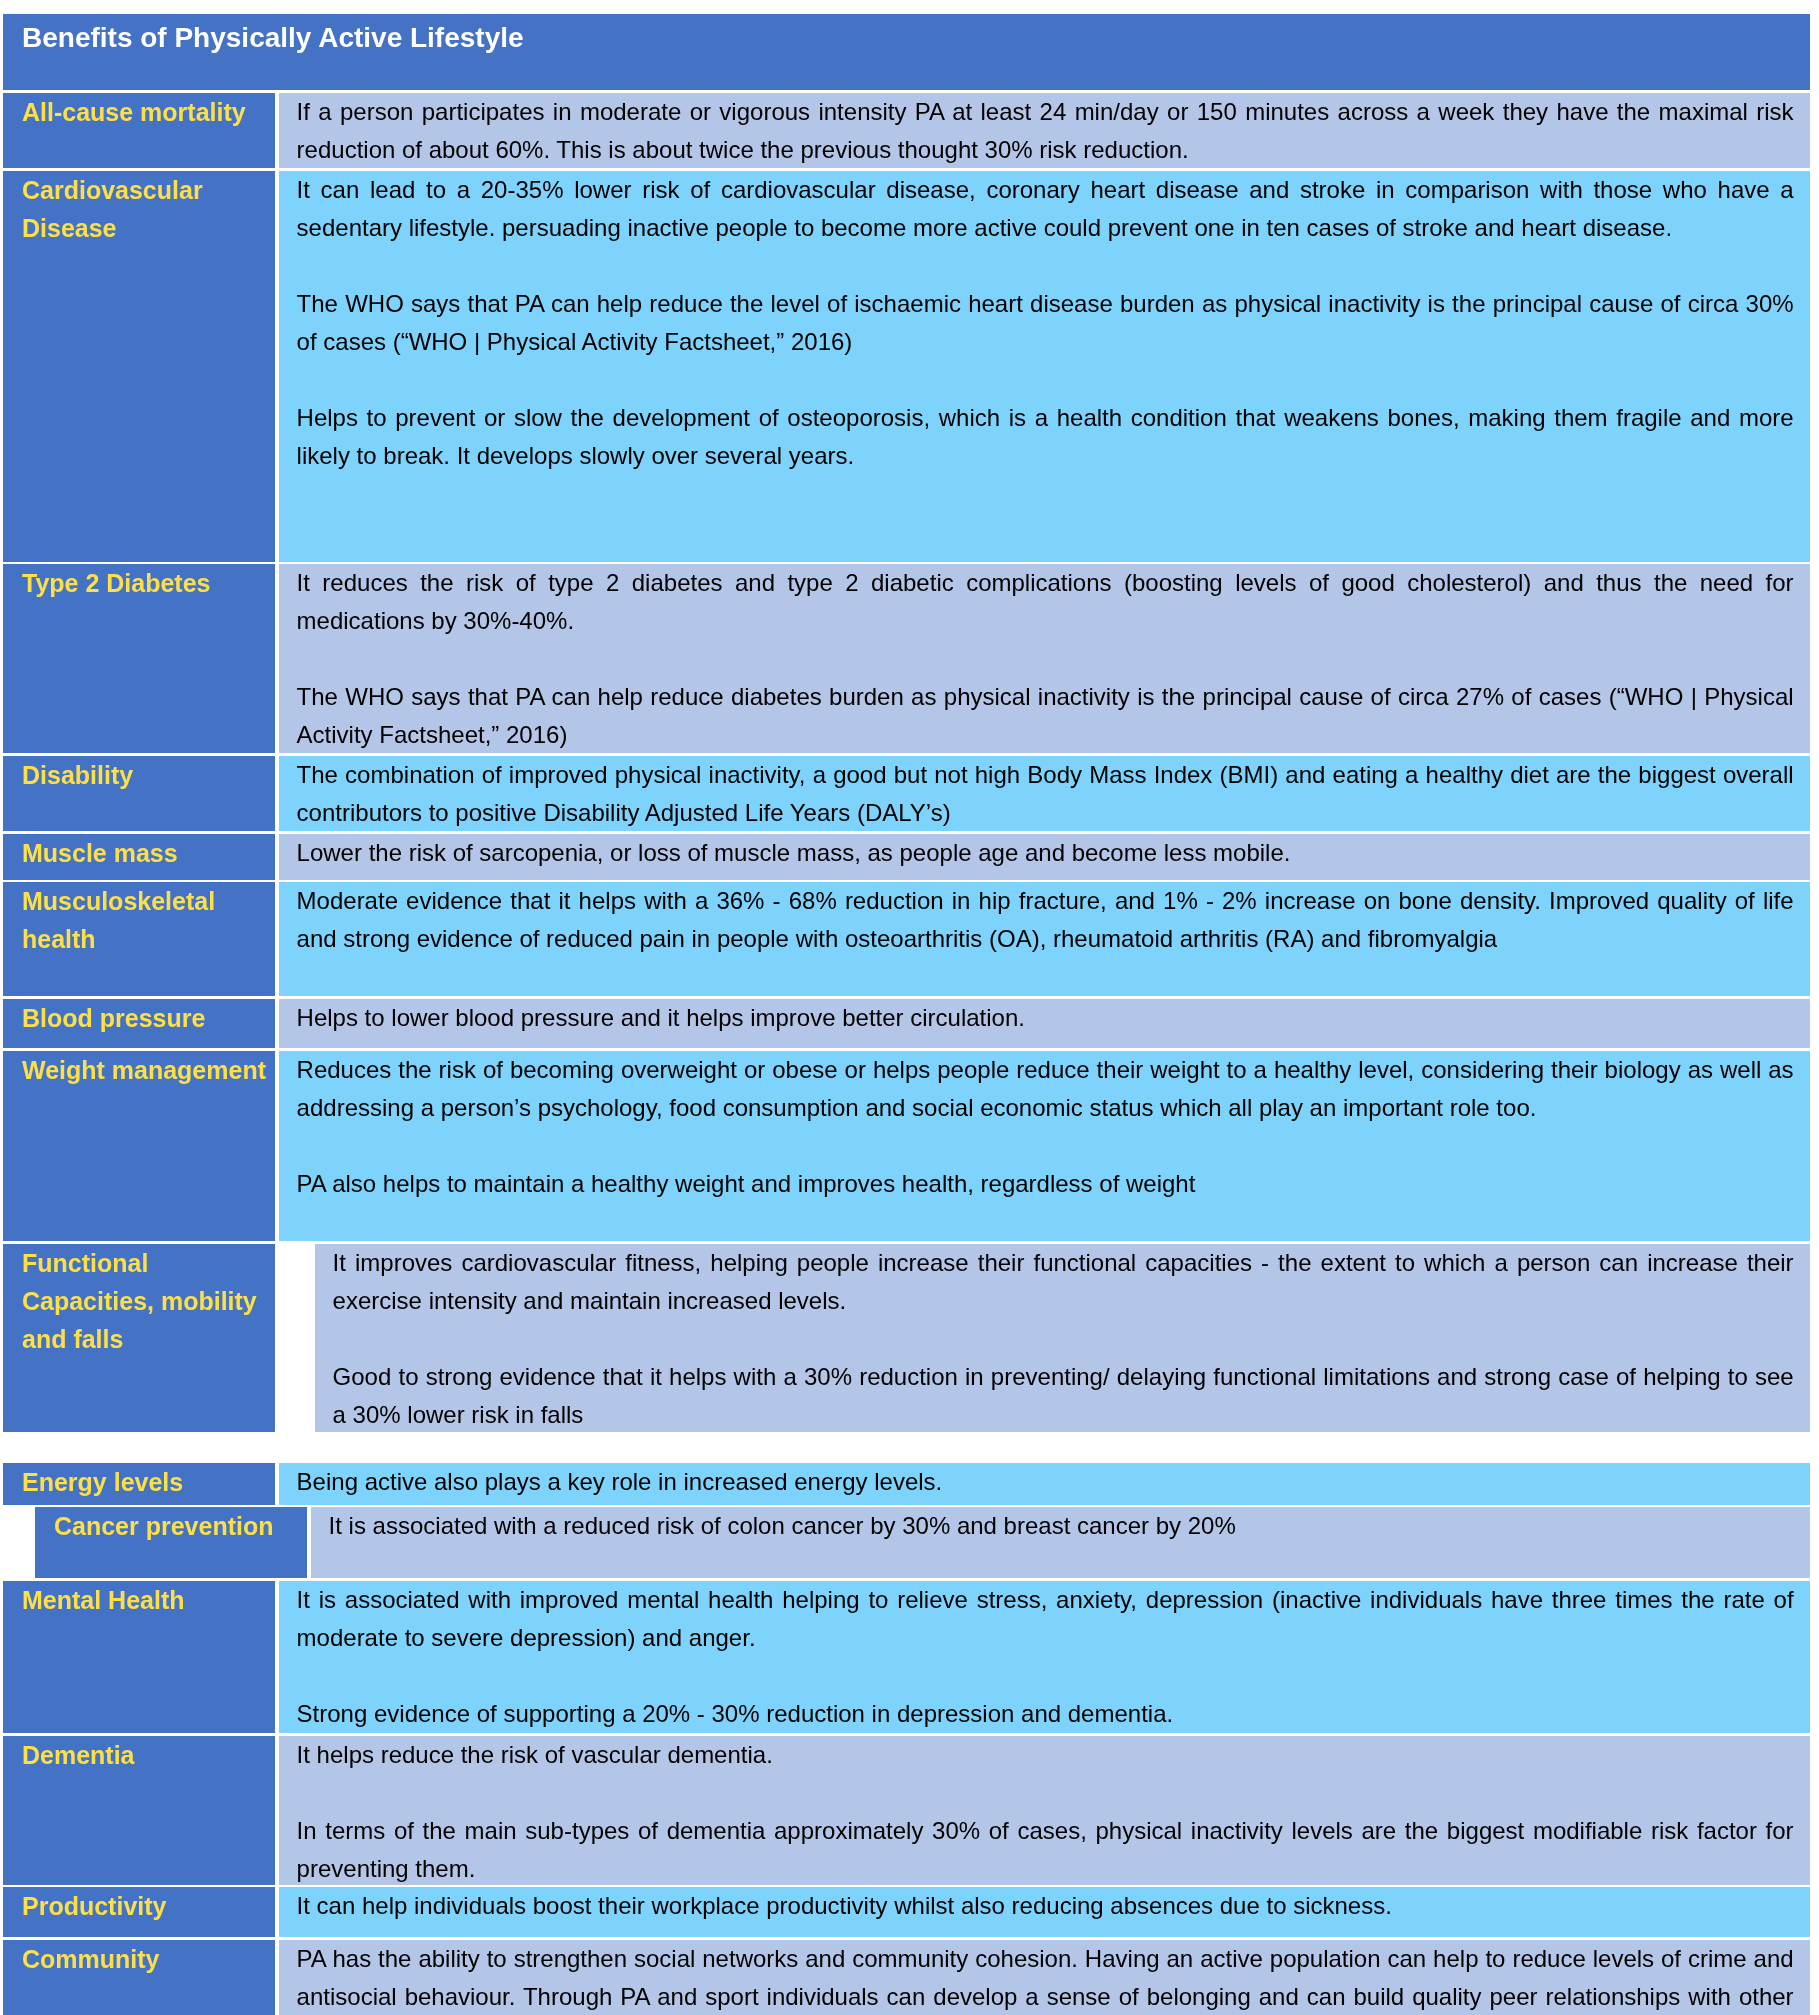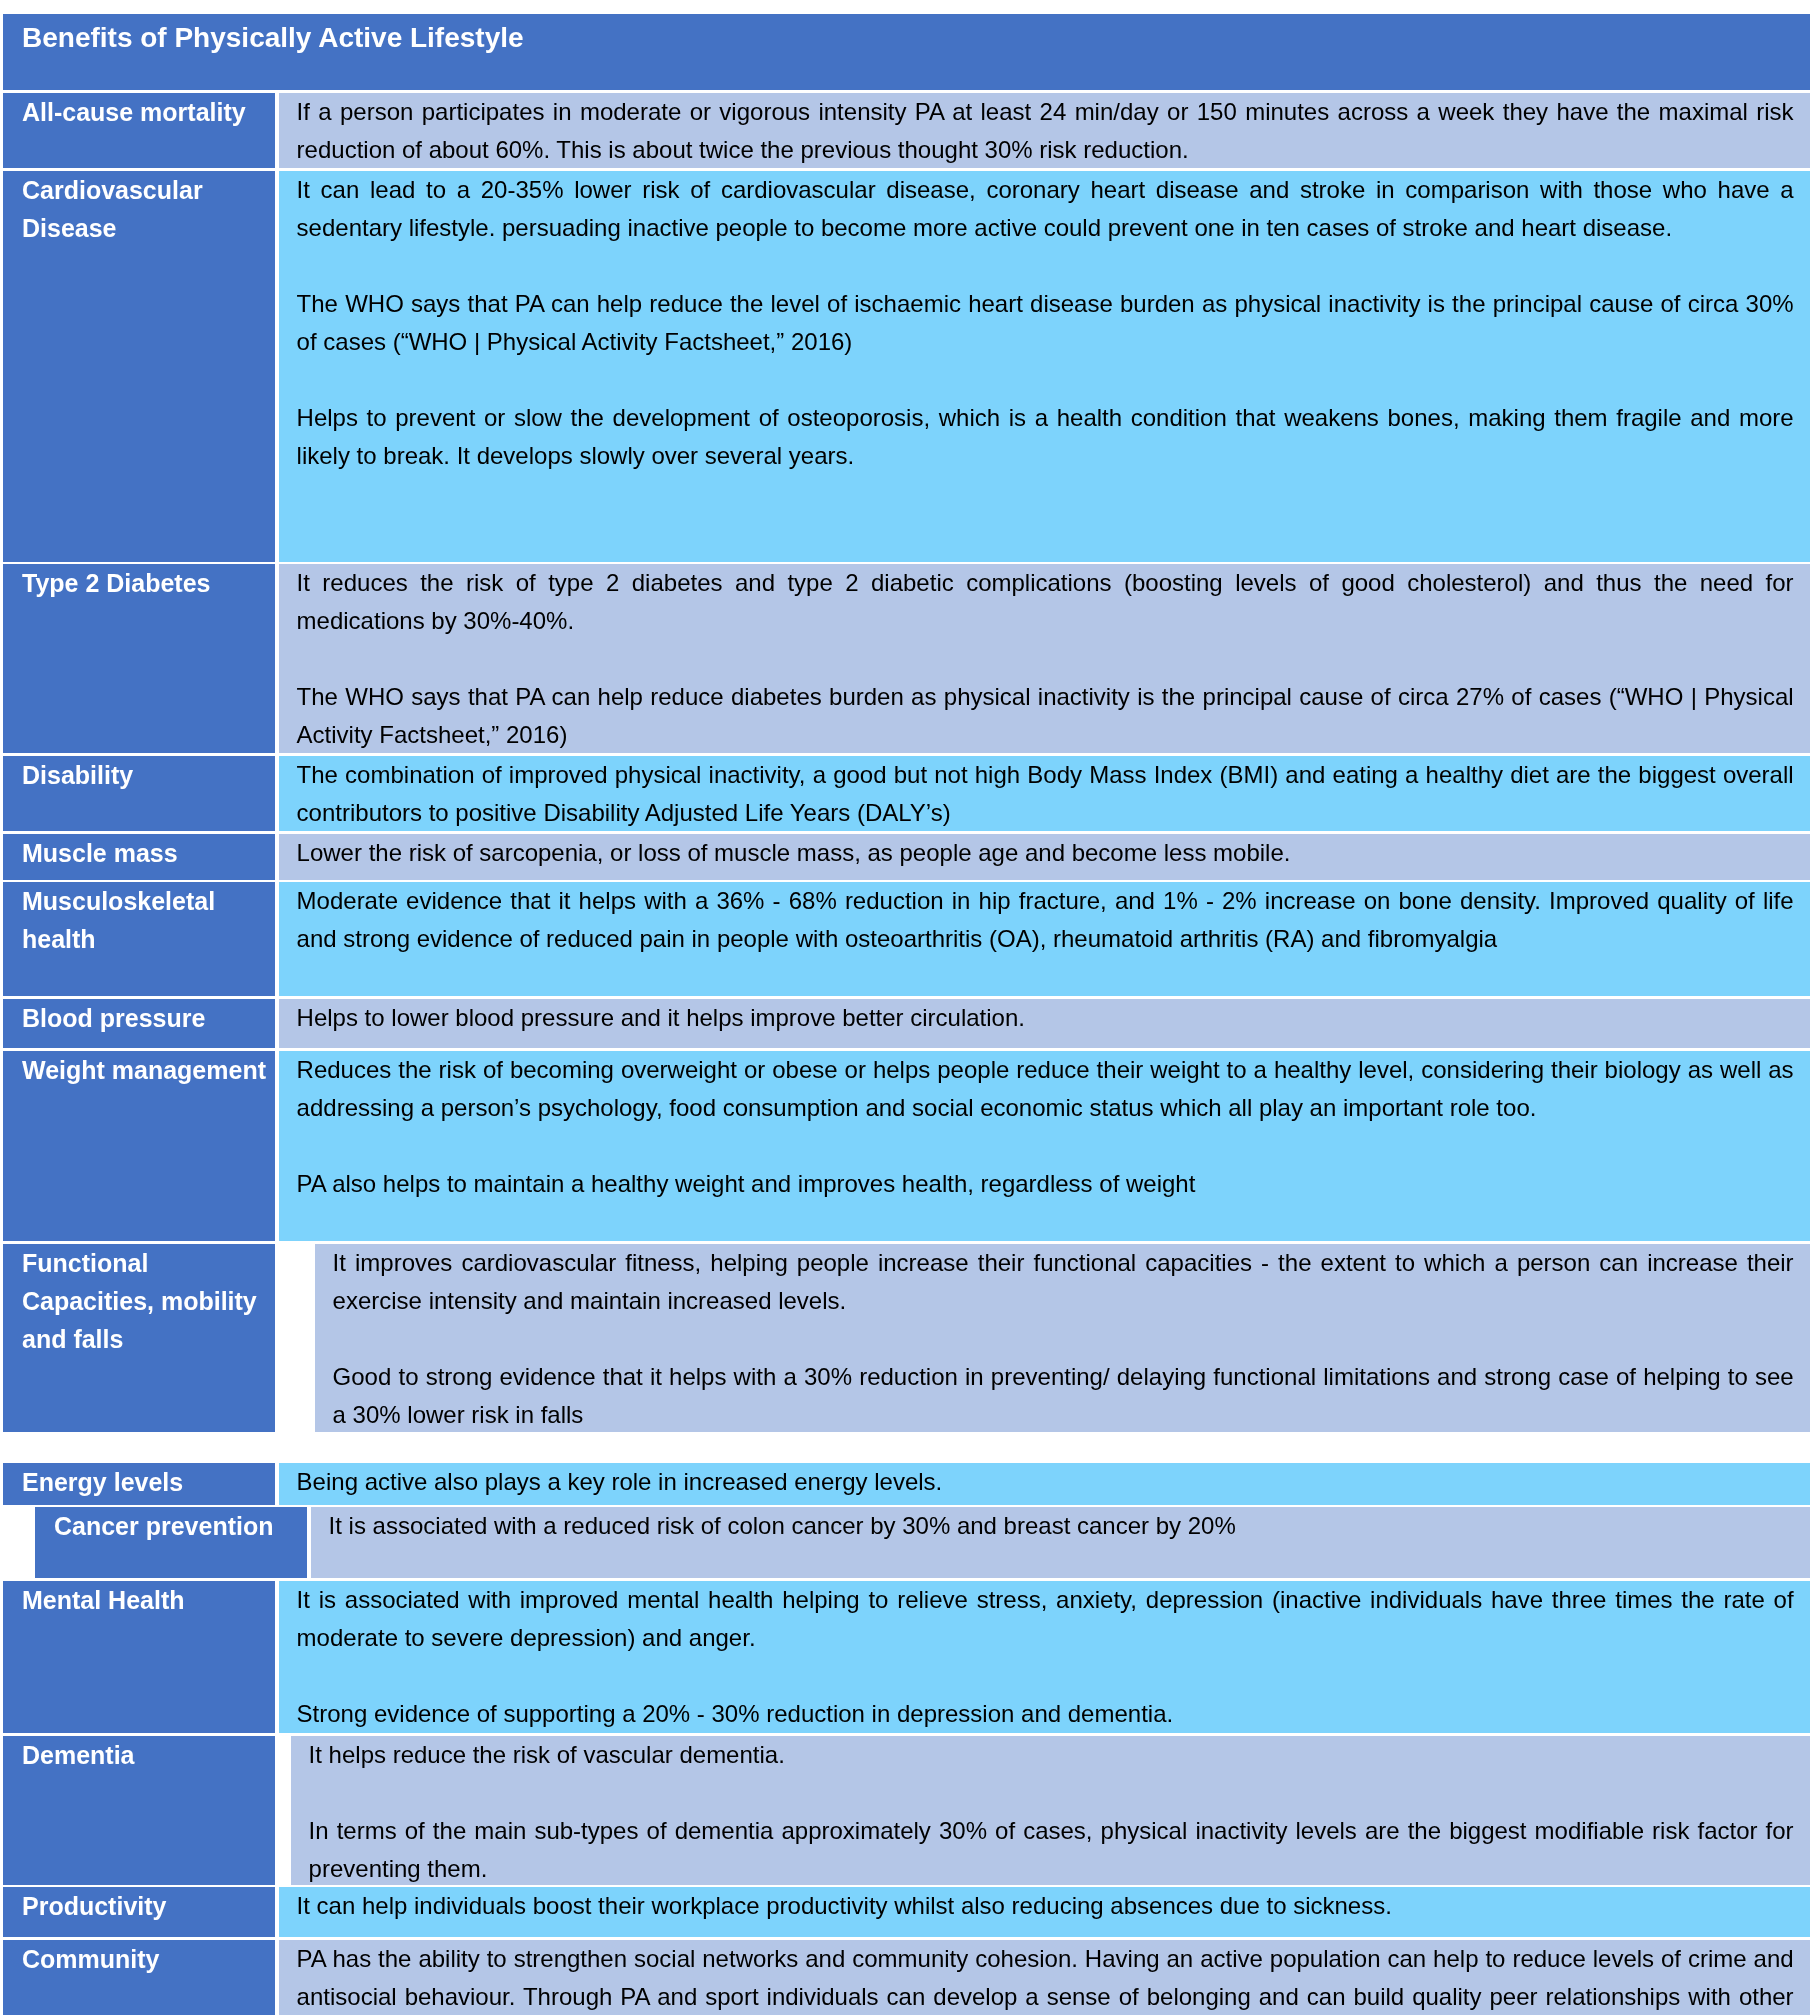--- a/index.html
+++ b/index.html
@@ -6,21 +6,21 @@
   body { width: 1820px; height: 2015px; position: relative; overflow: hidden;
          font-family: "Liberation Sans", "DejaVu Sans", sans-serif; }
   .title-bar {
     position: absolute; left: 3.3px; top: 14px; width: 1807px; height: 76px;
     background: #4472C4; color: #ffffff; box-sizing: border-box;
     padding: 5.3px 18.7px; font-weight: bold; font-size: 28px; line-height: 37px;
   }
   .rows { position: absolute; left: 3.3px; top: 93px; width: 1807px; }
   .row { display: flex; margin-bottom: 2.7px; }
   .row .label {
-    width: 272px; flex: 0 0 272px; background: #4472C4; color: #ffffff;
+    width: 272px; flex: 0 0 272px; background: #4472C4; color: #fde047;
     font-weight: bold; font-size: 25px; line-height: 38px; box-sizing: border-box;
     padding: 0 6.7px 0 18.7px; margin-right: 3.3px;
   }
   .row .content {
     flex: 1 1 auto; color: #000000; font-size: 24px; line-height: 38px;
     box-sizing: border-box; padding: 0 16.7px 0 18px; text-align: justify;
   }
   .row.dark .content { background: #B4C6E7; }
   .row.light .content { background: #7dd3fc; }
   .content p { margin: 0; }
@@ -103,21 +103,21 @@
         <p>It is associated with a reduced risk of colon cancer by 30% and breast cancer by 20%</p>
       </div>
     </div>
     <div class="row light" style="height: 152px;">
       <div class="label">Mental Health</div>
       <div class="content">
         <p>It is associated with improved mental health helping to relieve stress, anxiety, depression (inactive individuals have three times the rate of moderate to severe depression) and anger.</p>
         <p>Strong evidence of supporting a 20% - 30% reduction in depression and dementia.</p>
       </div>
     </div>
-    <div class="row dark" style="height: 149px; gap: 12px;">
+    <div class="row dark" style="height: 149px;">
       <div class="label">Dementia</div>
       <div class="content">
         <p>It helps reduce the risk of vascular dementia.</p>
         <p>In terms of the main sub-types of dementia approximately 30% of cases, physical inactivity levels are the biggest modifiable risk factor for preventing them.</p>
       </div>
     </div>
     <div class="row light" style="height: 50px;">
       <div class="label">Productivity</div>
       <div class="content">
         <p>It can help individuals boost their workplace productivity whilst also reducing absences due to sickness.</p>

